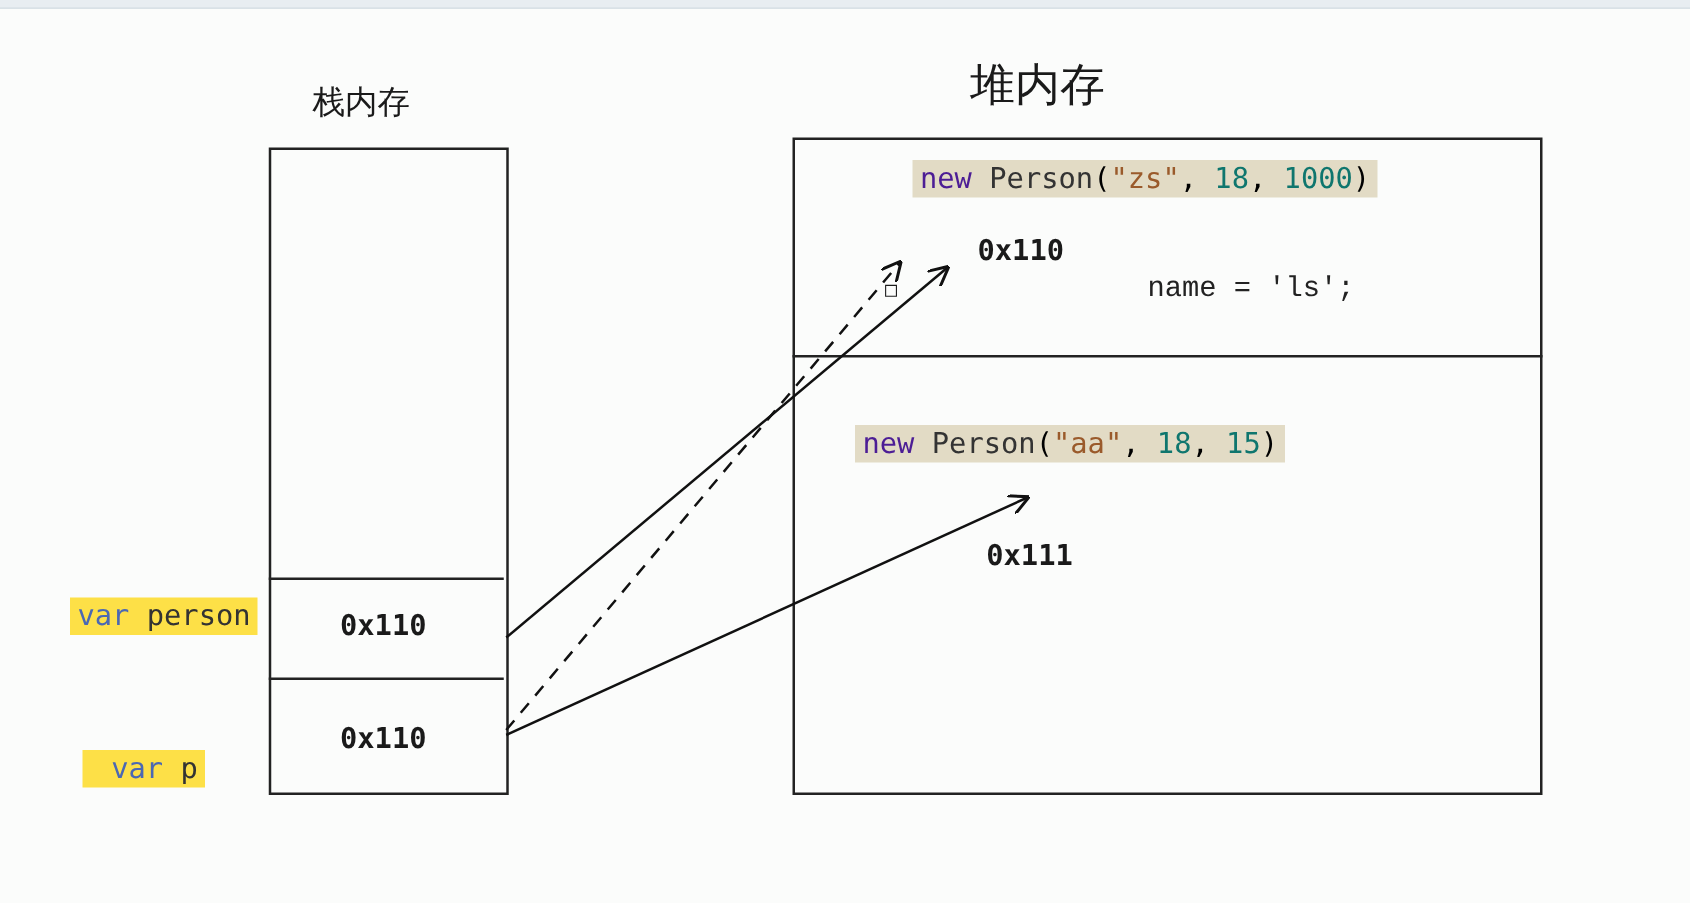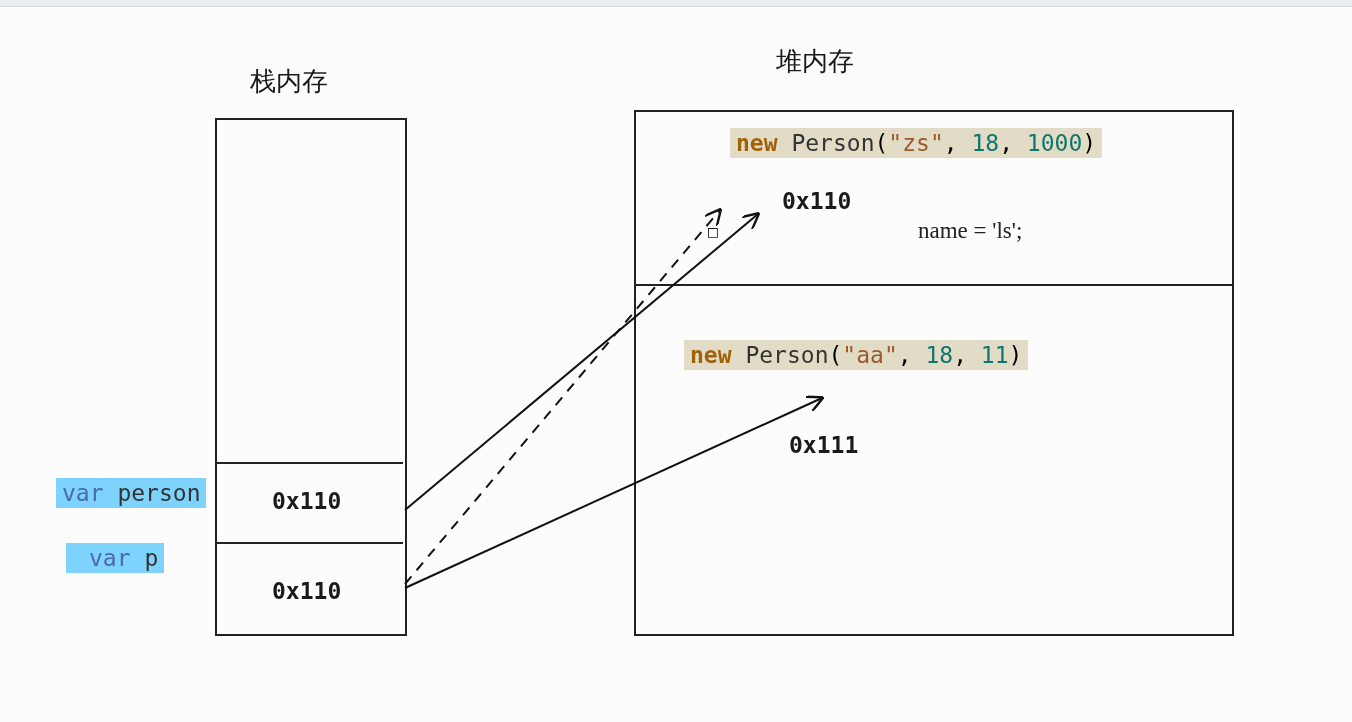--- a/index.html
+++ b/index.html
@@ -40,88 +40,88 @@
     border: 2px solid #222;
     background: transparent;
   }
   .divider {
     position: absolute;
     height: 0;
     border-top: 2px solid #222;
   }
   .var-chip {
     position: absolute;
-    background: #7dd3fc;
+    background: #fde047;
     padding: 2px 6px;
     font-family: "Consolas", "Menlo", monospace;
     font-size: 23px;
     color: #333;
   }
   .var-chip .kw { color: #4b68b3; }
   .code-chip {
     position: absolute;
     background: #e2dbc5;
     padding: 2px 6px;
     font-family: "Consolas", "Menlo", monospace;
     font-size: 23px;
   }
-  .code-chip .kw-new { color: #a16207; font-weight: bold; }
+  .code-chip .kw-new { color: #4c1d95; }
   .code-chip .cls { color: #333; }
   .code-chip .str { color: #9a5a2b; }
   .code-chip .num { color: #0f766e; }
   .plain-code {
     position: absolute;
-    font-family: Liberation Serif, serif;
+    font-family: Liberation Mono, monospace;
     font-size: 23px;
     color: #222;
     text-align: center;
   }
   svg {
     position: absolute;
     left: 0; top: 0;
     width: 1352px;
     height: 722px;
     pointer-events: none;
   }
 </style>
 </head>
 <body>
 
 <div class="top-bar"></div>
 
 <div class="canvas">
 
   <div class="label" style="left:250px; top:64px; font-size:26px;">栈内存</div>
-  <div class="label" style="left:776px; top:44px; font-size:26px;">堆内存</div>
+  <div class="label" style="left:776px; top:44px; font-size:36px;">堆内存</div>
 
   <div class="box" style="left:215px; top:118px; width:188px; height:514px;"></div>
   <div class="divider" style="left:215px; top:462px; width:188px;"></div>
   <div class="divider" style="left:215px; top:542px; width:188px;"></div>
 
   <div class="label mono" style="left:272px; top:488px;">0x110</div>
   <div class="label mono" style="left:272px; top:578px;">0x110</div>
 
   <div class="var-chip" style="left:56px; top:478px;">
     <span class="kw">var</span><span> person</span>
   </div>
-  <div class="var-chip" style="left:66px; top:543px;padding-left:23px;">
+  <div class="var-chip" style="left:66px; top:600px;padding-left:23px;">
     <span class="kw">var</span><span> p</span>
   </div>
 
   <div class="box" style="left:634px; top:110px; width:596px; height:522px;"></div>
   <div class="divider" style="left:634px; top:284px; width:600px;"></div>
 
   <div class="code-chip" style="left:730px; top:128px;">
     <span class="kw-new">new</span><span> </span><span class="cls">Person</span><span>(</span><span class="str">"zs"</span><span>, </span><span class="num">18</span><span>, </span><span class="num">1000</span><span>)</span>
   </div>
   <div class="label mono" style="left:782px; top:188px;">0x110</div>
   <div class="plain-code" style="left:918px; top:218px;">name = 'ls';</div>
 
   <div class="code-chip" style="left:684px; top:340px;">
-    <span class="kw-new">new</span><span> </span><span class="cls">Person</span><span>(</span><span class="str">"aa"</span><span>, </span><span class="num">18</span><span>, </span><span class="num">11</span><span>)</span>
+    <span class="kw-new">new</span><span> </span><span class="cls">Person</span><span>(</span><span class="str">"aa"</span><span>, </span><span class="num">18</span><span>, </span><span class="num">15</span><span>)</span>
   </div>
   <div class="label mono" style="left:789px; top:432px;">0x111</div>
 
   <div class="label mono" style="left:708px; top:222px; font-size:16px;">□</div>
 
   <svg>
     <defs>
       <marker id="arrow" viewBox="0 0 10 10" refX="9" refY="5" markerWidth="8" markerHeight="8" orient="auto-start-reverse">
         <path d="M 0 0 L 10 5 L 0 10" fill="none" stroke="#111" stroke-width="1.5"></path>
       </marker>

